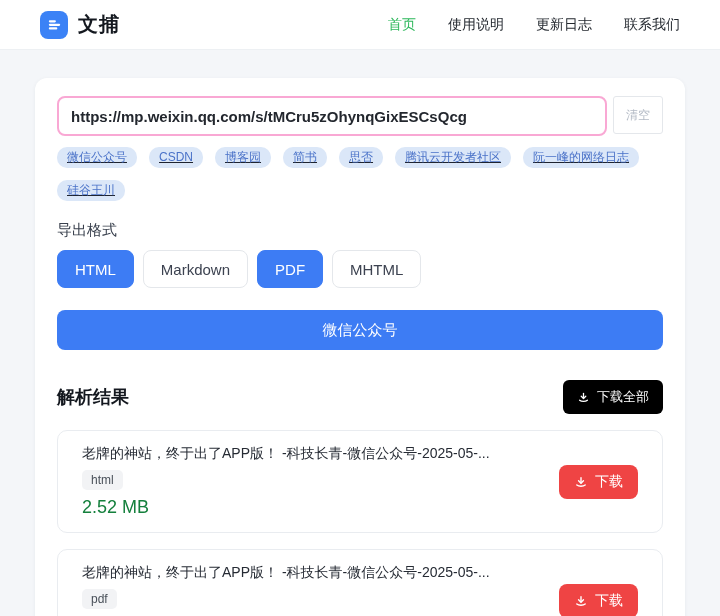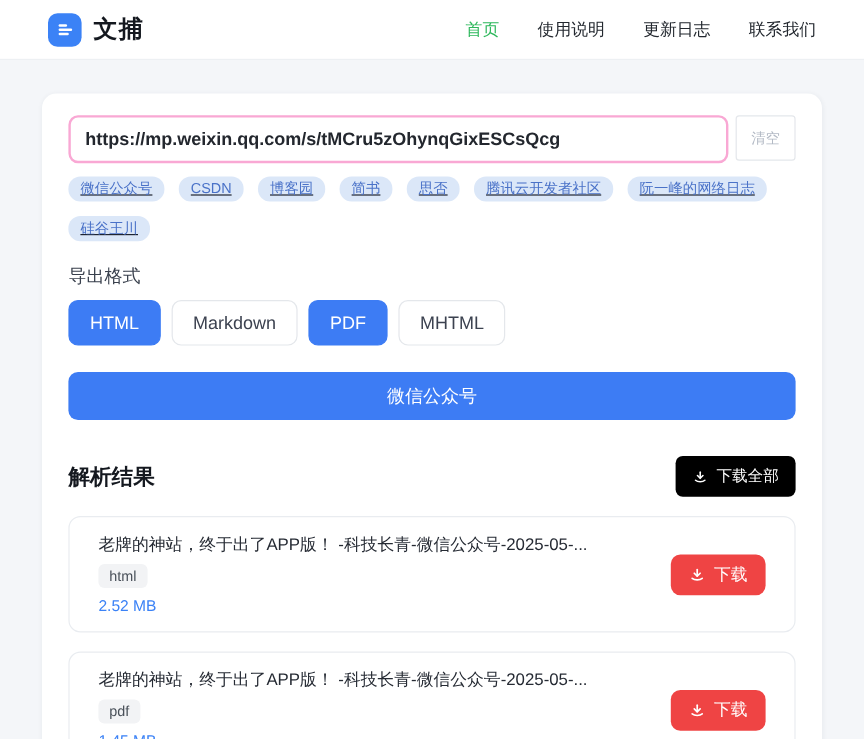--- a/index.html
+++ b/index.html
@@ -153,21 +153,21 @@
   .result-title { font-size: 14px; color: #262b34; white-space: nowrap; }
   .result-badge {
     display: inline-block;
     margin-top: 7px;
     background: #f2f3f5;
     color: #495059;
     font-size: 12px;
     padding: 3px 9px;
     border-radius: 5px;
   }
-  .result-size { margin-top: 7px; font-size: 13px; color: #3b82f6; }
+  .result-size { margin-top: 7px; font-size: 18px; color: #15803d; }
   .download-btn {
     background: #ef4444;
     border: none;
     border-radius: 8px;
     color: #ffffff;
     font-size: 14px;
     padding: 8px 15px;
     display: flex; align-items: center; gap: 7px;
     cursor: pointer;
     flex: 0 0 auto;

